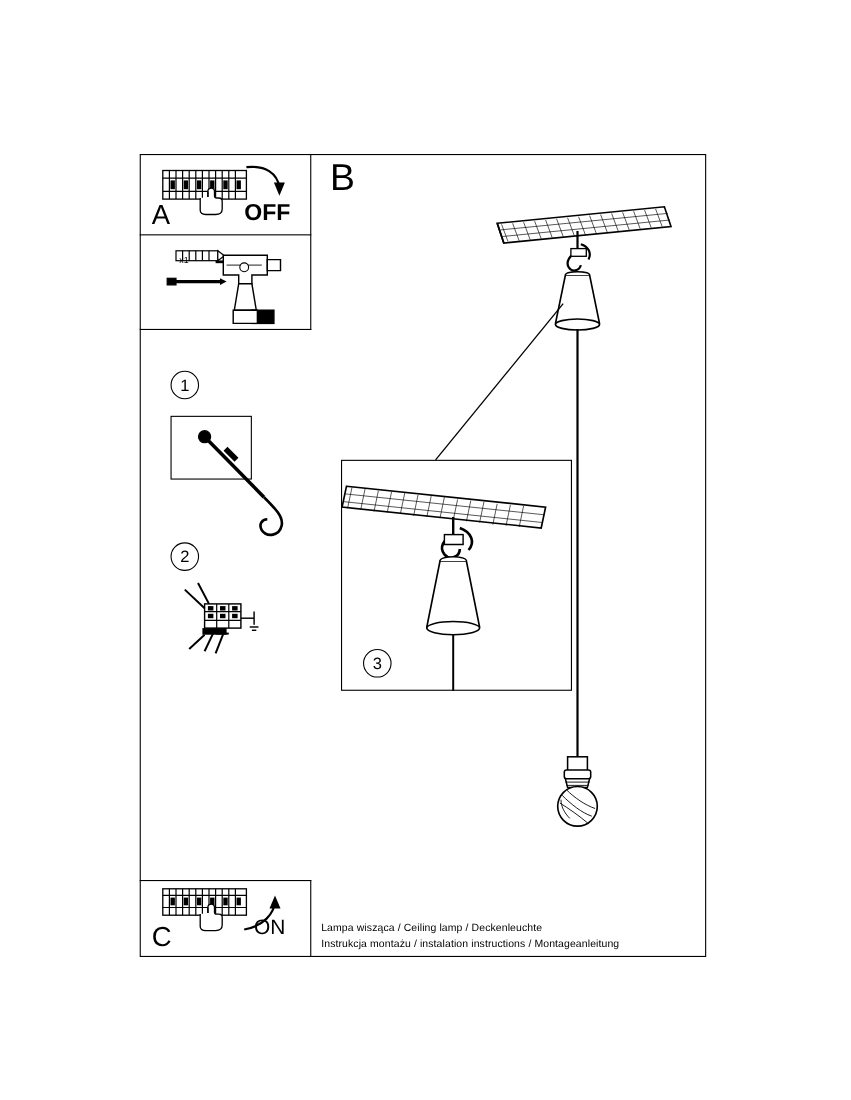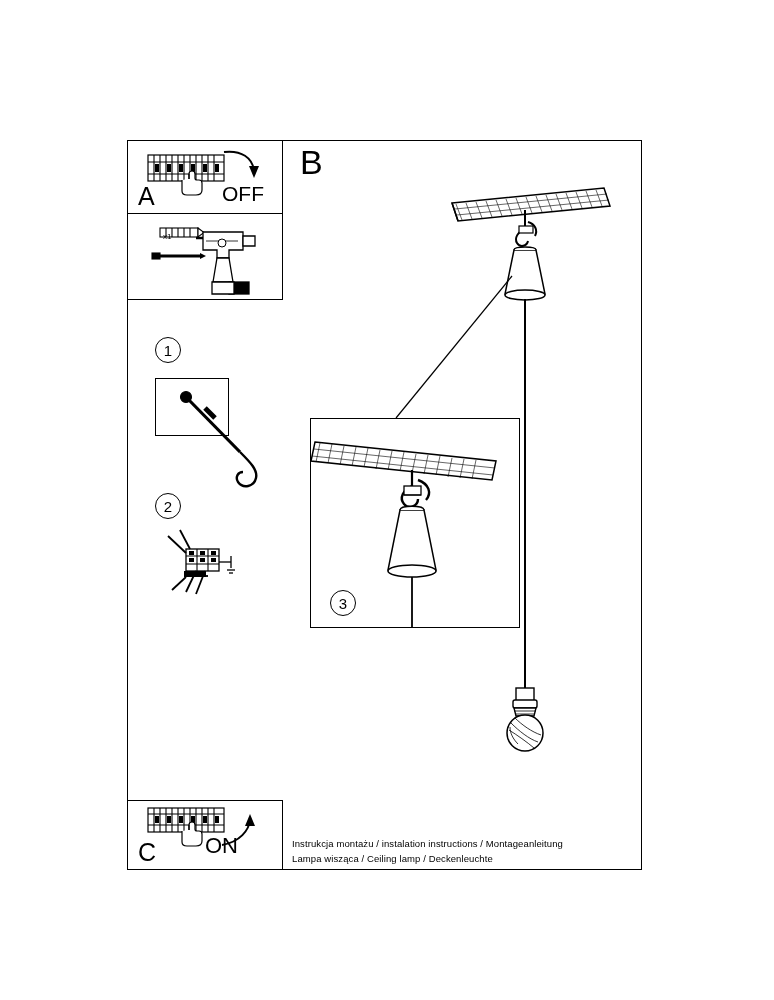--- a/index.html
+++ b/index.html
@@ -102,26 +102,26 @@
   }
   .label-B {
     position: absolute;
     left: 300px; top: 143px;
     font-size: 34px;
   }
   .label-OFF {
     position: absolute;
     left: 222px; top: 182px;
     font-size: 21px;
-    font-weight: 400;
+    font-weight: 700;
   }
   .label-ON {
     position: absolute;
-    left: 205px; top: 833px;
-    font-size: 22px;
+    left: 231px; top: 833px;
+    font-size: 19px;
   }
   .label-x1 {
     position: absolute;
     left: 163px; top: 232px;
     font-size: 8px;
   }
   .footer {
     position: absolute;
     left: 292px;
     top: 836px;
@@ -405,17 +405,17 @@
   <div class="label-B">B</div>
 
   <div class="label-C">C</div>
   <div class="label-ON">ON</div>
 
   <div class="circnum c1">1</div>
   <div class="circnum c2">2</div>
   <div class="circnum c3">3</div>
 
   <div class="footer">
+    <div>Lampa wisząca / Ceiling lamp  / Deckenleuchte</div>
     <div>Instrukcja montażu / instalation instructions / Montageanleitung</div>
-    <div>Lampa wisząca / Ceiling lamp  / Deckenleuchte</div>
   </div>
 
 </div>
 
 </body></html>

